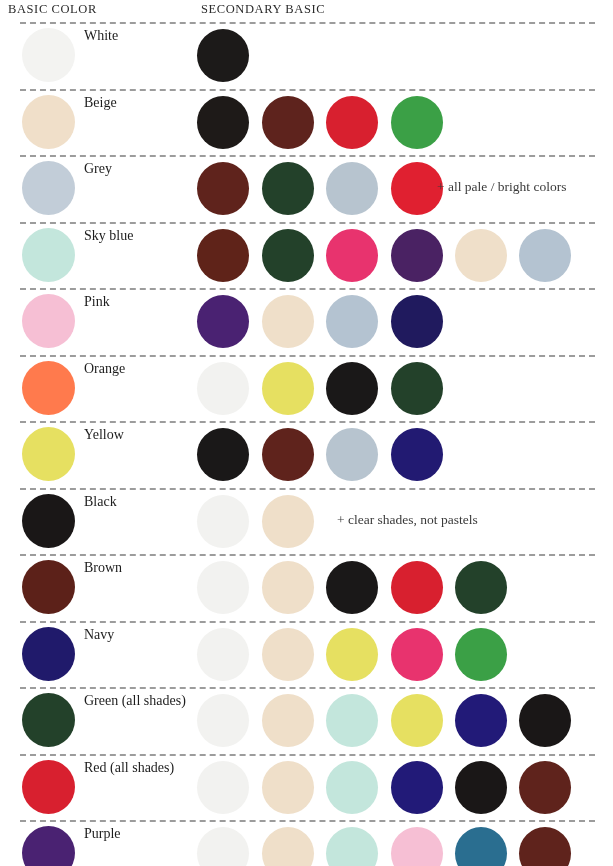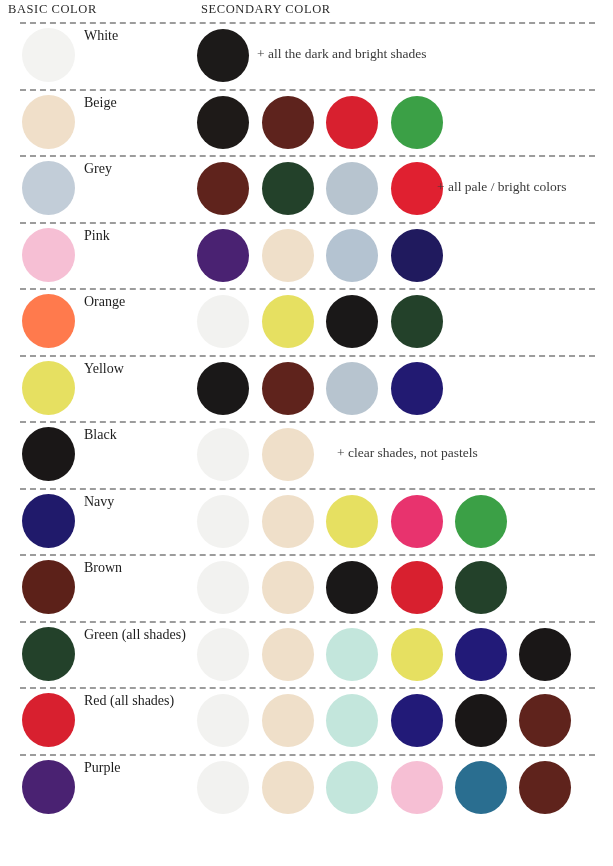--- a/index.html
+++ b/index.html
@@ -98,30 +98,29 @@
     font-family: "Liberation Serif", "DejaVu Serif", serif;
   }
 </style>
 </head>
 <body>
 
 <div id="chart-root">
 
   <div class="header-row">
     <div class="header-label header-basic">BASIC COLOR</div>
-    <div class="header-label header-secondary">SECONDARY COLOR</div>
+    <div class="header-label header-secondary">SECONDARY BASIC</div>
   </div>
 
   <div class="rows" id="rows-container">
       <div class="color-row">
         <div class="row-sep"></div>
         <div class="swatch swatch-basic" style="background: rgb(243, 243, 241);"></div>
         <div class="basic-label">White</div>
         <div class="swatch swatch-sec sec-0" style="background: rgb(28, 26, 25);"></div>
-        <div class="row-note" style="left: 257px;">+ all the dark and bright shades</div>
       </div>
       <div class="color-row">
         <div class="row-sep"></div>
         <div class="swatch swatch-basic" style="background: rgb(240, 223, 201);"></div>
         <div class="basic-label">Beige</div>
         <div class="swatch swatch-sec sec-0" style="background: rgb(30, 26, 24);"></div>
         <div class="swatch swatch-sec sec-1" style="background: rgb(94, 35, 29);"></div>
         <div class="swatch swatch-sec sec-2" style="background: rgb(216, 32, 47);"></div>
         <div class="swatch swatch-sec sec-3" style="background: rgb(59, 160, 70);"></div>
       </div>
@@ -130,20 +129,31 @@
         <div class="swatch swatch-basic" style="background: rgb(194, 205, 216);"></div>
         <div class="basic-label">Grey</div>
         <div class="swatch swatch-sec sec-0" style="background: rgb(95, 35, 28);"></div>
         <div class="swatch swatch-sec sec-1" style="background: rgb(35, 65, 42);"></div>
         <div class="swatch swatch-sec sec-2" style="background: rgb(183, 196, 207);"></div>
         <div class="swatch swatch-sec sec-3" style="background: rgb(224, 32, 48);"></div>
         <div class="row-note" style="left: 437px;">+ all pale / bright colors</div>
       </div>
       <div class="color-row">
         <div class="row-sep"></div>
+        <div class="swatch swatch-basic" style="background: rgb(195, 230, 220);"></div>
+        <div class="basic-label">Sky blue</div>
+        <div class="swatch swatch-sec sec-0" style="background: rgb(95, 35, 25);"></div>
+        <div class="swatch swatch-sec sec-1" style="background: rgb(35, 65, 42);"></div>
+        <div class="swatch swatch-sec sec-2" style="background: rgb(232, 51, 110);"></div>
+        <div class="swatch swatch-sec sec-3" style="background: rgb(74, 34, 99);"></div>
+        <div class="swatch swatch-sec sec-4" style="background: rgb(239, 223, 201);"></div>
+        <div class="swatch swatch-sec sec-5" style="background: rgb(180, 195, 209);"></div>
+      </div>
+      <div class="color-row">
+        <div class="row-sep"></div>
         <div class="swatch swatch-basic" style="background: rgb(246, 191, 212);"></div>
         <div class="basic-label">Pink</div>
         <div class="swatch swatch-sec sec-0" style="background: rgb(74, 34, 114);"></div>
         <div class="swatch swatch-sec sec-1" style="background: rgb(239, 223, 201);"></div>
         <div class="swatch swatch-sec sec-2" style="background: rgb(180, 195, 209);"></div>
         <div class="swatch swatch-sec sec-3" style="background: rgb(32, 26, 94);"></div>
       </div>
       <div class="color-row">
         <div class="row-sep"></div>
         <div class="swatch swatch-basic" style="background: rgb(255, 122, 77);"></div>
@@ -165,37 +175,37 @@
       <div class="color-row">
         <div class="row-sep"></div>
         <div class="swatch swatch-basic" style="background: rgb(26, 23, 23);"></div>
         <div class="basic-label">Black</div>
         <div class="swatch swatch-sec sec-0" style="background: rgb(242, 242, 240);"></div>
         <div class="swatch swatch-sec sec-1" style="background: rgb(239, 223, 201);"></div>
         <div class="row-note" style="left: 320px; margin-left: 17px;">+ clear shades, not pastels</div>
       </div>
       <div class="color-row">
         <div class="row-sep"></div>
+        <div class="swatch swatch-basic" style="background: rgb(92, 33, 25);"></div>
+        <div class="basic-label">Brown</div>
+        <div class="swatch swatch-sec sec-0" style="background: rgb(242, 242, 240);"></div>
+        <div class="swatch swatch-sec sec-1" style="background: rgb(239, 223, 201);"></div>
+        <div class="swatch swatch-sec sec-2" style="background: rgb(26, 24, 24);"></div>
+        <div class="swatch swatch-sec sec-3" style="background: rgb(216, 32, 47);"></div>
+        <div class="swatch swatch-sec sec-4" style="background: rgb(35, 65, 42);"></div>
+      </div>
+      <div class="color-row">
+        <div class="row-sep"></div>
         <div class="swatch swatch-basic" style="background: rgb(32, 26, 107);"></div>
         <div class="basic-label">Navy</div>
         <div class="swatch swatch-sec sec-0" style="background: rgb(242, 242, 240);"></div>
         <div class="swatch swatch-sec sec-1" style="background: rgb(239, 223, 201);"></div>
         <div class="swatch swatch-sec sec-2" style="background: rgb(230, 224, 97);"></div>
         <div class="swatch swatch-sec sec-3" style="background: rgb(232, 51, 110);"></div>
         <div class="swatch swatch-sec sec-4" style="background: rgb(59, 160, 70);"></div>
-      </div>
-      <div class="color-row">
-        <div class="row-sep"></div>
-        <div class="swatch swatch-basic" style="background: rgb(92, 33, 25);"></div>
-        <div class="basic-label">Brown</div>
-        <div class="swatch swatch-sec sec-0" style="background: rgb(242, 242, 240);"></div>
-        <div class="swatch swatch-sec sec-1" style="background: rgb(239, 223, 201);"></div>
-        <div class="swatch swatch-sec sec-2" style="background: rgb(26, 24, 24);"></div>
-        <div class="swatch swatch-sec sec-3" style="background: rgb(216, 32, 47);"></div>
-        <div class="swatch swatch-sec sec-4" style="background: rgb(35, 65, 42);"></div>
       </div>
       <div class="color-row">
         <div class="row-sep"></div>
         <div class="swatch swatch-basic" style="background: rgb(35, 65, 42);"></div>
         <div class="basic-label">Green (all shades)</div>
         <div class="swatch swatch-sec sec-0" style="background: rgb(242, 242, 240);"></div>
         <div class="swatch swatch-sec sec-1" style="background: rgb(239, 223, 201);"></div>
         <div class="swatch swatch-sec sec-2" style="background: rgb(195, 230, 220);"></div>
         <div class="swatch swatch-sec sec-3" style="background: rgb(230, 224, 97);"></div>
         <div class="swatch swatch-sec sec-4" style="background: rgb(34, 26, 120);"></div>

